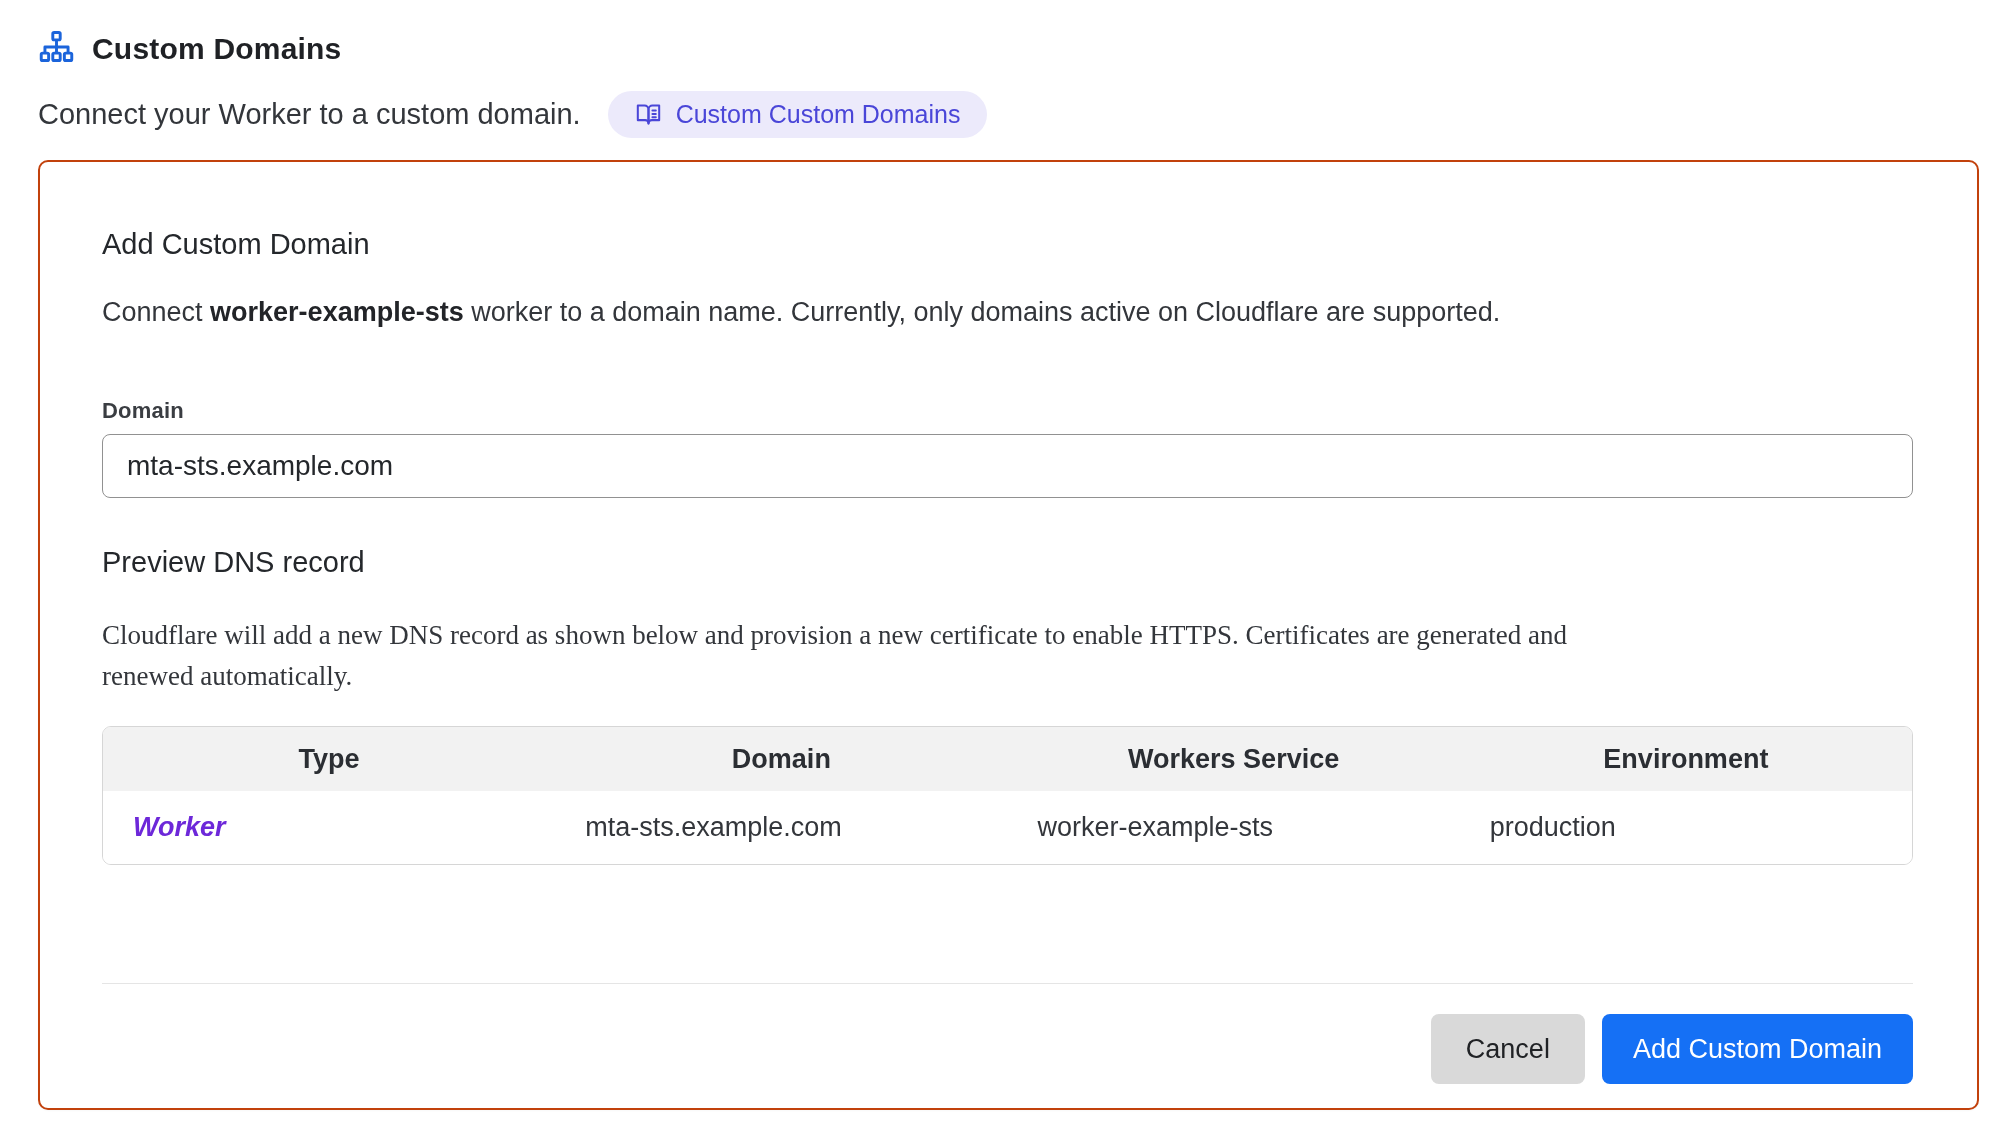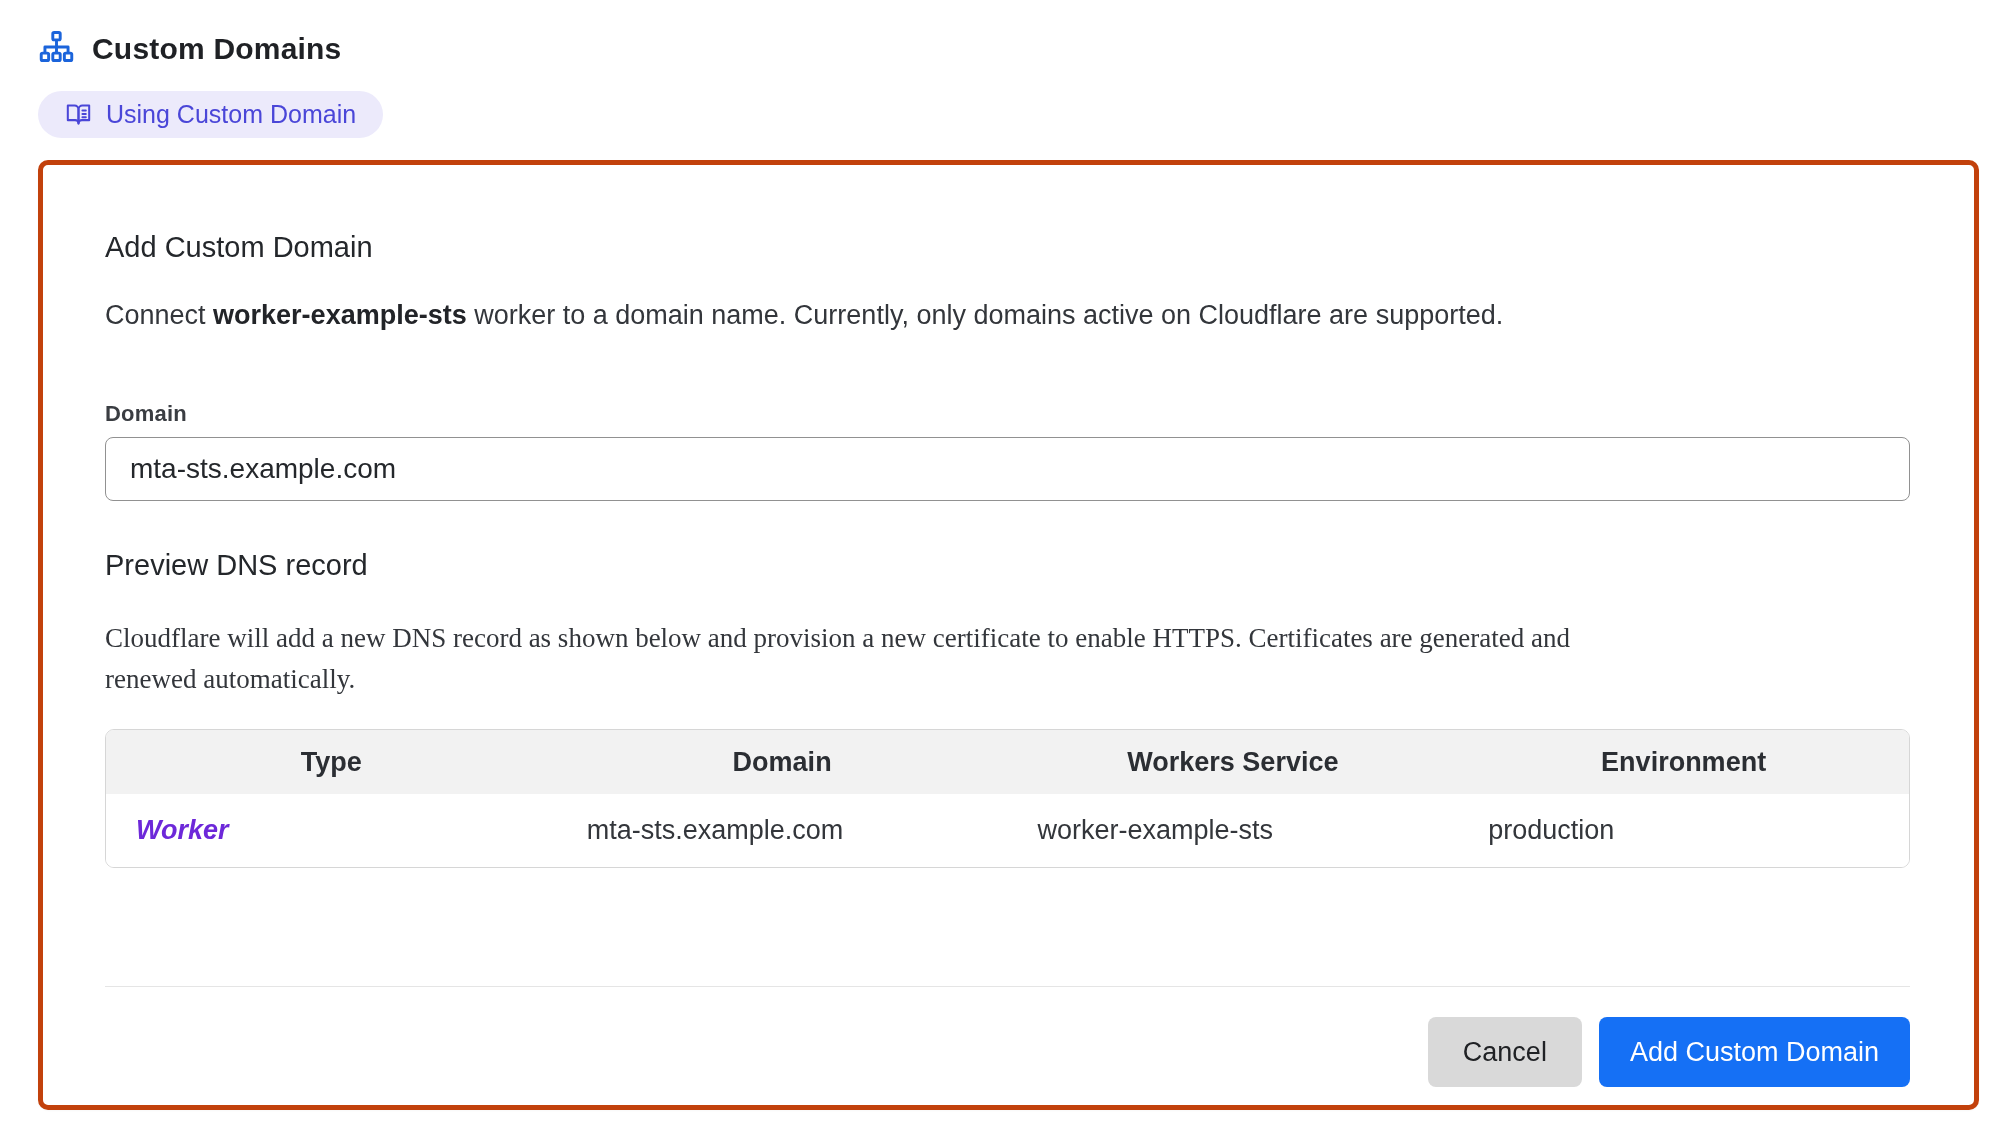--- a/index.html
+++ b/index.html
@@ -25,21 +25,21 @@
     color: var(--badge_fg, #4a46d8);
     border: none; cursor: pointer;
     height: 47px; padding: 0 27px; border-radius: 24px;
     font-size: 25px; font-family: inherit;
   }
   .book-icon { width: 27px; height: 27px; display: block; }
 
   
   .card {
     margin-top: 22px;
-    border: 5px solid #c2410c;
+    border: 2px solid #c2410c;
     border-radius: 10px;
     background: #fff;
     padding: 66px 64px 56px 62px;
     height: 950px;
     box-shadow: 0 1px 2px rgba(0,0,0,0.03);
   }
   .card h2 { font-size: 29px; font-weight: 400; color: #24272b; }
   .card .section-title { margin-bottom: 36px; }
   .description { font-size: 27px; color: #33363b; margin-bottom: 70px; }
   .description b { color: #222428; font-weight: 700; }
@@ -91,29 +91,30 @@
       <path d="M4.5 15 V 11 H 19.5 V 15"></path>
       <path d="M12 11 V 15"></path>
       <rect x="2.1" y="15" width="4.8" height="4.8" rx="0.9"></rect>
       <rect x="9.6" y="15" width="4.8" height="4.8" rx="0.9"></rect>
       <rect x="17.1" y="15" width="4.8" height="4.8" rx="0.9"></rect>
     </svg>
     <h1>Custom Domains</h1>
   </div>
 
   <div class="subtitle-row">
+    <span class="subtitle">Connect your Worker to a custom domain.</span>
     <button class="docs-badge">
       <svg class="book-icon" viewBox="0 0 24 24" fill="none" stroke="#4a46d8" stroke-width="1.8" stroke-linecap="round" stroke-linejoin="round">
         <path d="M2.5 4h6a3.5 3.5 0 0 1 3.5 3.5V20a3 3 0 0 0-3-3h-6.5z"></path>
         <path d="M21.5 4h-6A3.5 3.5 0 0 0 12 7.5V20a3 3 0 0 1 3-3h6.5z"></path>
         <path d="M15.5 8.5h3"></path>
         <path d="M15.5 11.5h3"></path>
         <path d="M15.5 14.5h3"></path>
       </svg>
-      <span>Using Custom Domain</span>
+      <span>Custom Custom Domains</span>
     </button>
   </div>
 
   <div class="card">
 
     <h2 class="section-title">Add Custom Domain</h2>
 
     <p class="description"><span>Connect </span><b>worker-example-sts</b><span> worker to a domain name. Currently, only domains active on Cloudflare are supported.</span></p>
 
     <label class="field-label">Domain</label>

